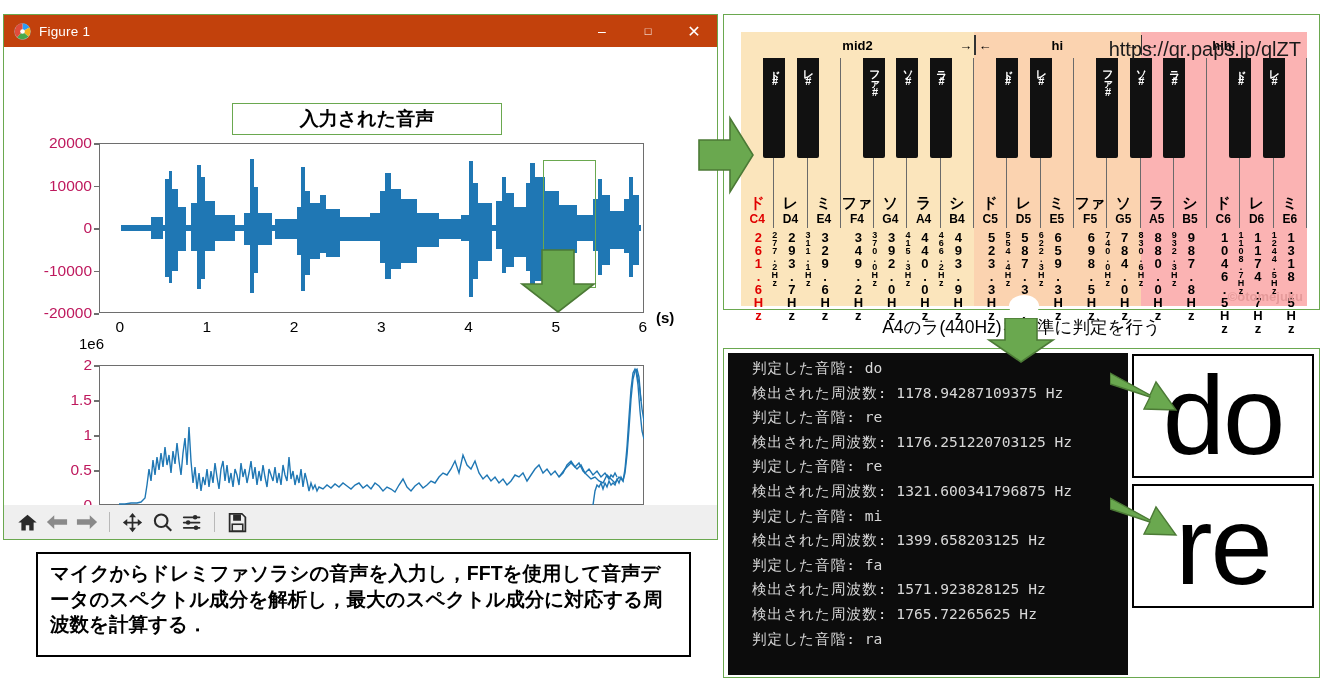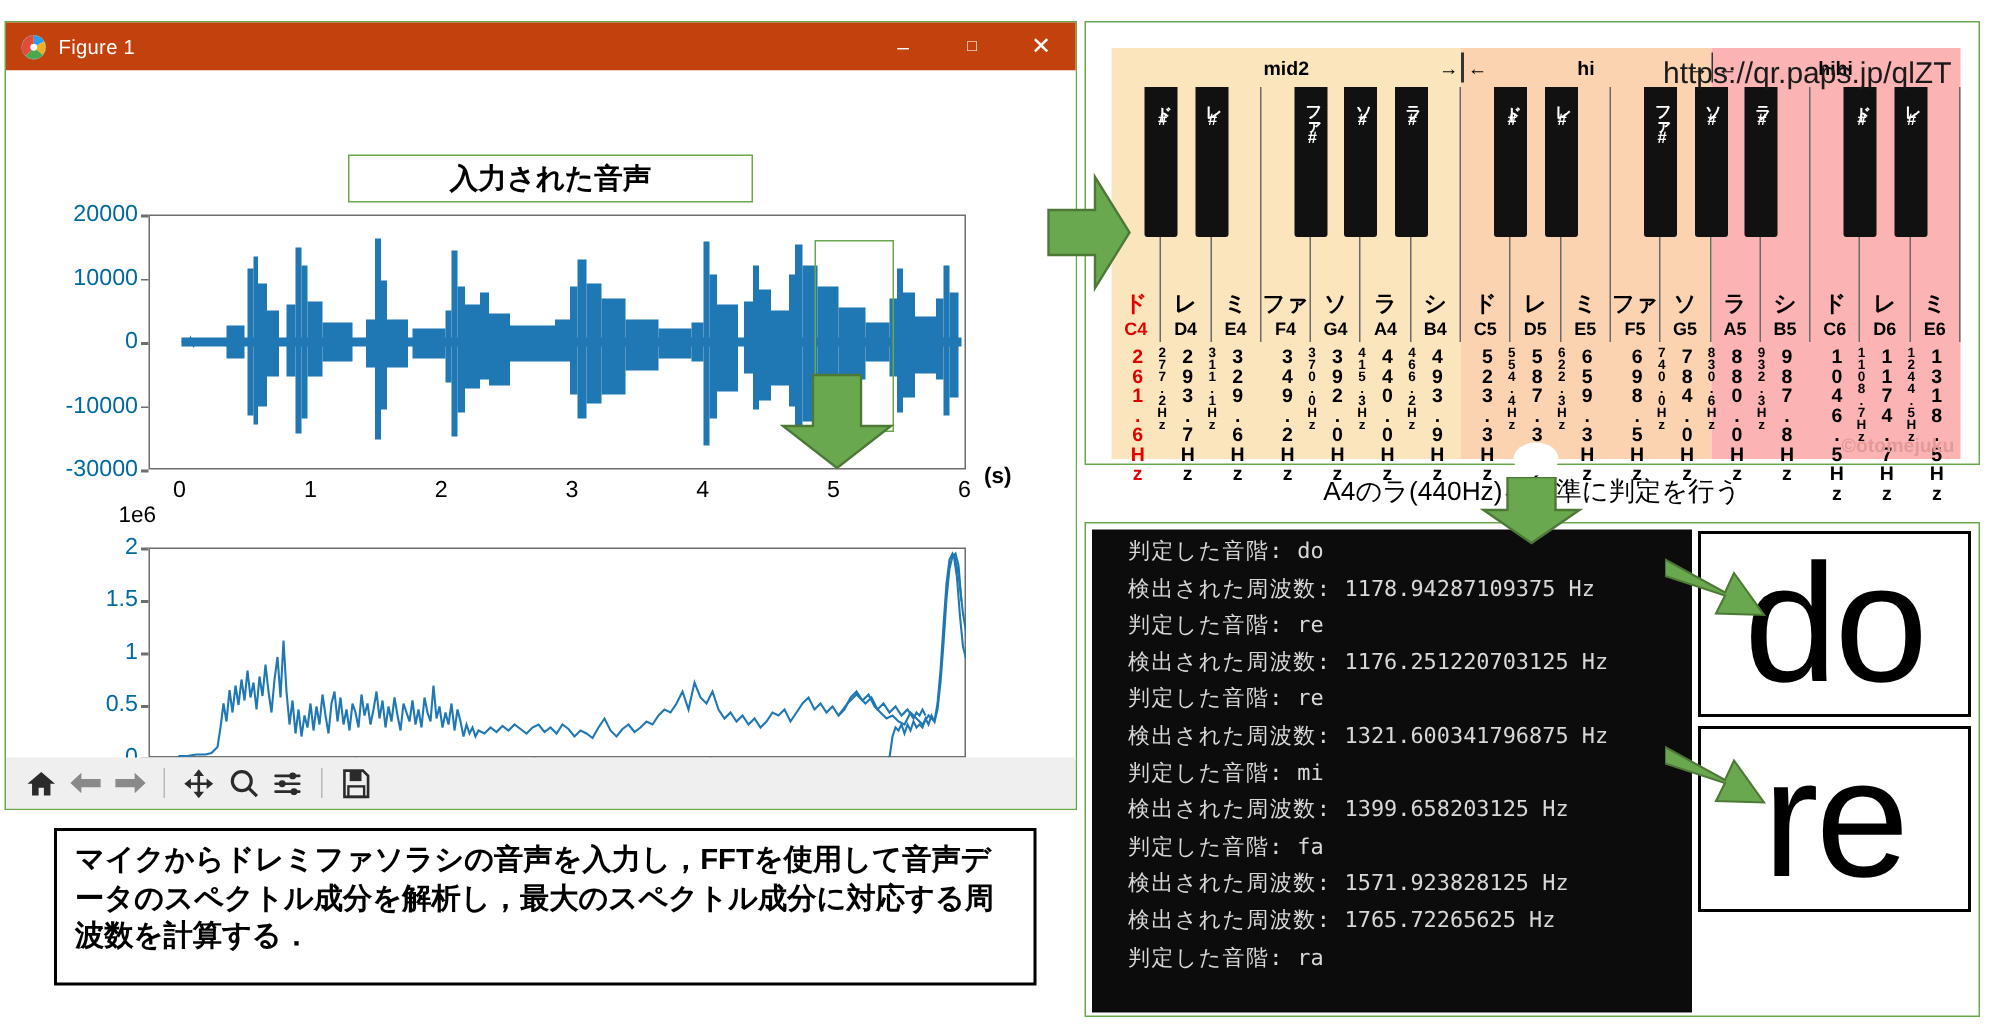--- a/index.html
+++ b/index.html
@@ -35,21 +35,21 @@
   .cap-box { position:absolute; border:1.5px solid #6aa84f; background:#fff;
     display:flex; align-items:center; justify-content:center;
     font-weight:bold; font-size:19px; color:#000; z-index:6; }
   #cap-input { left:228px; top:56px; width:270px; height:32px; }
   #cap-fft   { left:228px; top:500px; width:270px; height:32px; }
 
   
   .axes { position:absolute; background:#fff; }
   .axesframe { position:absolute; inset:0; border:1.6px solid #6e6e6e; }
   .ytick { position:absolute; right:100%; margin-right:7px; transform:translateY(-50%);
-    font-size:15.5px; color:#0369a1; white-space:nowrap; }
+    font-size:15.5px; color:#be185d; white-space:nowrap; }
   .xtick { position:absolute; top:100%; margin-top:5px; transform:translateX(-50%);
     font-size:15.5px; color:#000; white-space:nowrap; }
   .tickmark-y { position:absolute; right:100%; width:5px; height:1.5px; background:#6e6e6e; }
   .tickmark-x { position:absolute; top:100%; width:1.5px; height:5px; background:#6e6e6e; }
 
   #ax-wave { left:95px; top:96px; width:545px; height:170px; }
   #ax-fft  { left:95px; top:318px; width:545px; height:140px; }
 
   #unit-s { position:absolute; left:652px; top:262px; font-size:15px; font-weight:bold; }
   #exp-1e6 { position:absolute; left:75px; top:288px; font-size:15px;text-align:right; }
@@ -166,21 +166,21 @@
 
       <div class="cap-box" id="cap-input">入力された音声</div>
 
       <div class="axes" id="ax-wave">
         <div class="axesframe"></div>
 
         <span class="ytick" style="top:0%">20000</span>
         <span class="ytick" style="top:25%">10000</span>
         <span class="ytick" style="top:50%">0</span>
         <span class="ytick" style="top:75%">-10000</span>
-        <span class="ytick" style="top:100%">-30000</span>
+        <span class="ytick" style="top:100%">-20000</span>
         <span class="tickmark-y" style="top:0%"></span>
           <span class="tickmark-y" style="top:25%"></span>
         <span class="tickmark-y" style="top:50%"></span>
           <span class="tickmark-y" style="top:75%"></span>
         <span class="tickmark-y" style="top:100%"></span>
 
         <span class="xtick" style="left:3.8%">0</span>
         <span class="xtick" style="left:19.8%">1</span>
         <span class="xtick" style="left:35.8%">2</span>
         <span class="xtick" style="left:51.8%">3</span>

